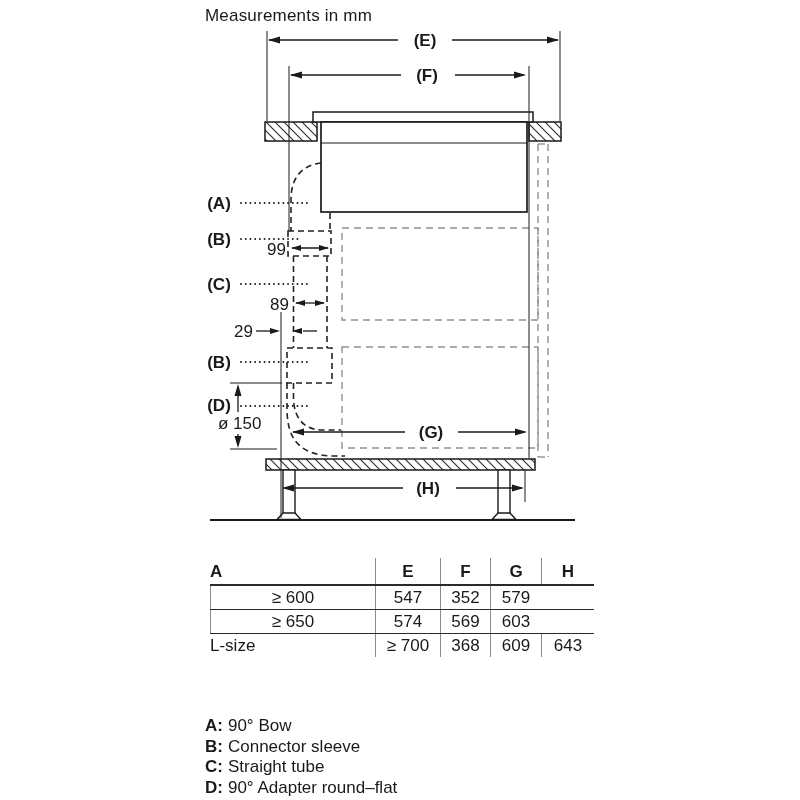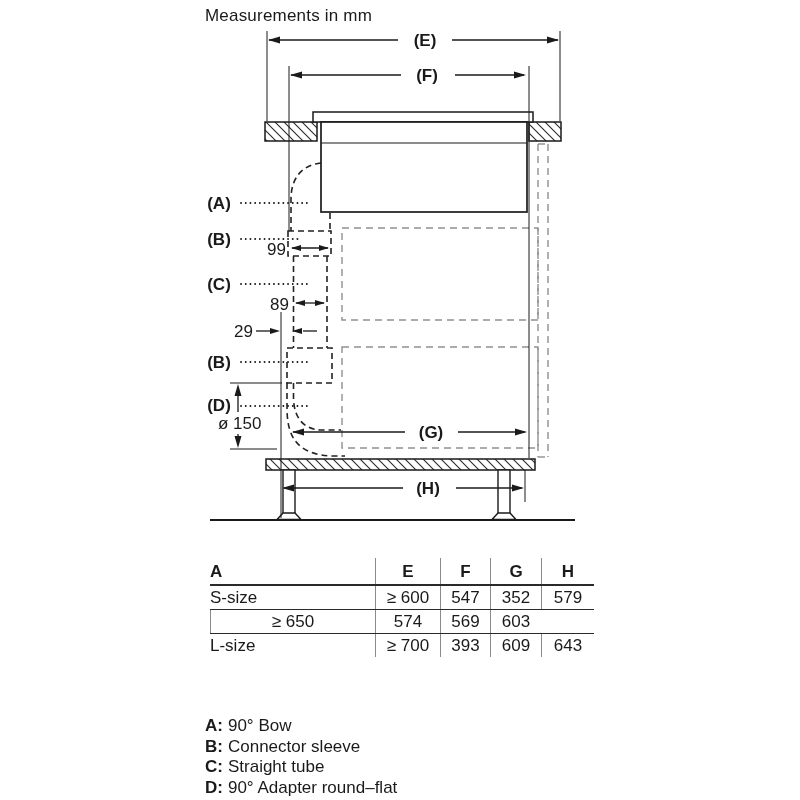--- a/index.html
+++ b/index.html
@@ -182,36 +182,35 @@
 
   <div class="spec-table">
     <div class="trow hdr">
       <div class="tc c0">A</div>
       <div class="tc c1">E</div>
       <div class="tc c2">F</div>
       <div class="tc c3">G</div>
       <div class="tc c4">H</div>
     </div>
     <div class="trow r1">
-      <div class="tc c0">S-size</div>
       <div class="tc c1">≥ 600</div>
       <div class="tc c2">547</div>
       <div class="tc c3">352</div>
       <div class="tc c4">579</div>
     </div>
     <div class="trow r2">
       <div class="tc c1">≥ 650</div>
       <div class="tc c2">574</div>
       <div class="tc c3">569</div>
       <div class="tc c4">603</div>
     </div>
     <div class="trow r3">
       <div class="tc c0">L-size</div>
       <div class="tc c1">≥ 700</div>
-      <div class="tc c2">393</div>
+      <div class="tc c2">368</div>
       <div class="tc c3">609</div>
       <div class="tc c4">643</div>
     </div>
   </div>
 
   <div class="legend">
     <div>
       <span class="lkey">A:</span><span>90° Bow</span>
     </div>
     <div>

